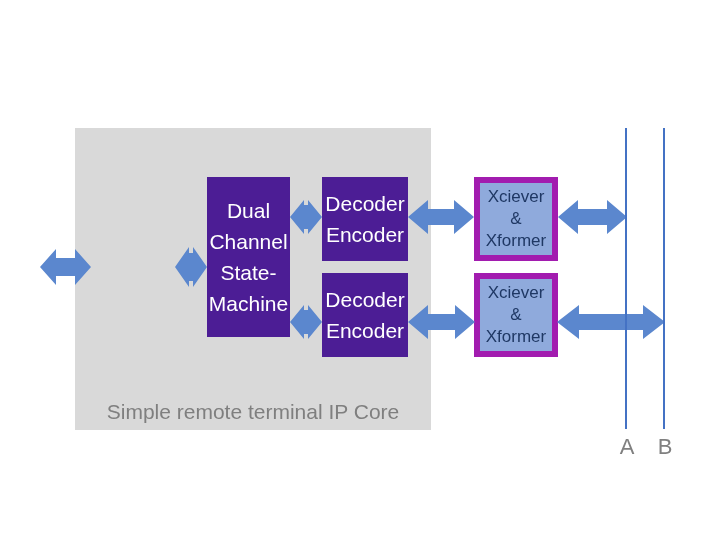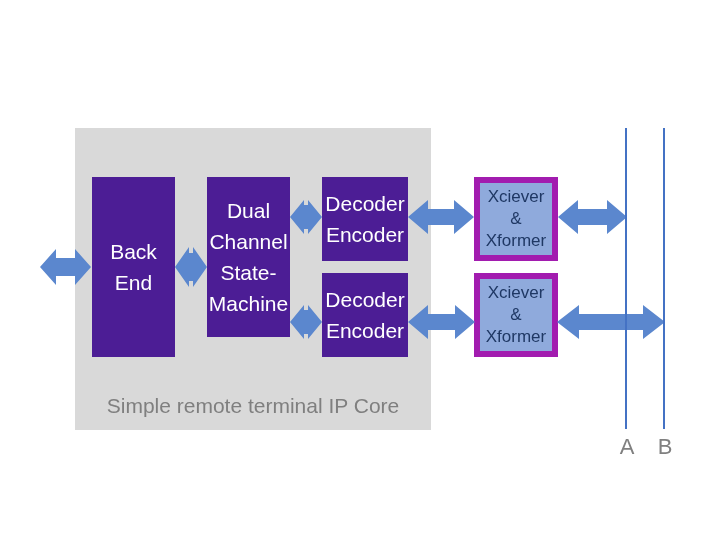--- a/index.html
+++ b/index.html
@@ -5,21 +5,21 @@
   html,body{margin:0;padding:0;background:#ffffff;}
   #canvas{
     position:relative;width:720px;height:540px;background:#ffffff;
     font-family:"Liberation Sans",sans-serif;overflow:hidden;
   }
   .container-box{
     position:absolute;left:75px;top:128px;width:356px;height:302px;
     background:#D9D9D9;
   }
   .container-title{
-    position:absolute;left:0;right:0;top:266px;text-align:center;
+    position:absolute;left:0;right:0;top:272px;text-align:center;
     font-size:21px;color:#7F7F7F;white-space:nowrap;
   }
   .block{
     position:absolute;display:flex;align-items:center;justify-content:center;
     text-align:center;white-space:pre-line;
   }
   .block-dark{
     background:#4c1d95;color:#FFFFFF;font-size:21px;line-height:31px;
   }
   .block-light{
@@ -48,22 +48,20 @@
 </style>
 </head>
 <body>
 
 <div id="canvas">
 
   <div class="container-box">
     <div class="container-title">Simple remote terminal IP Core</div>
   </div>
 
-  <div id="back-end" class="block block-dark">Back
-End</div>
 
   <div id="dual-channel" class="block block-dark">Dual
 Channel
 State-
 Machine</div>
 
   <div id="decoder-top" class="block block-dark">Decoder
 Encoder</div>
 
   <div id="decoder-bottom" class="block block-dark">Decoder

